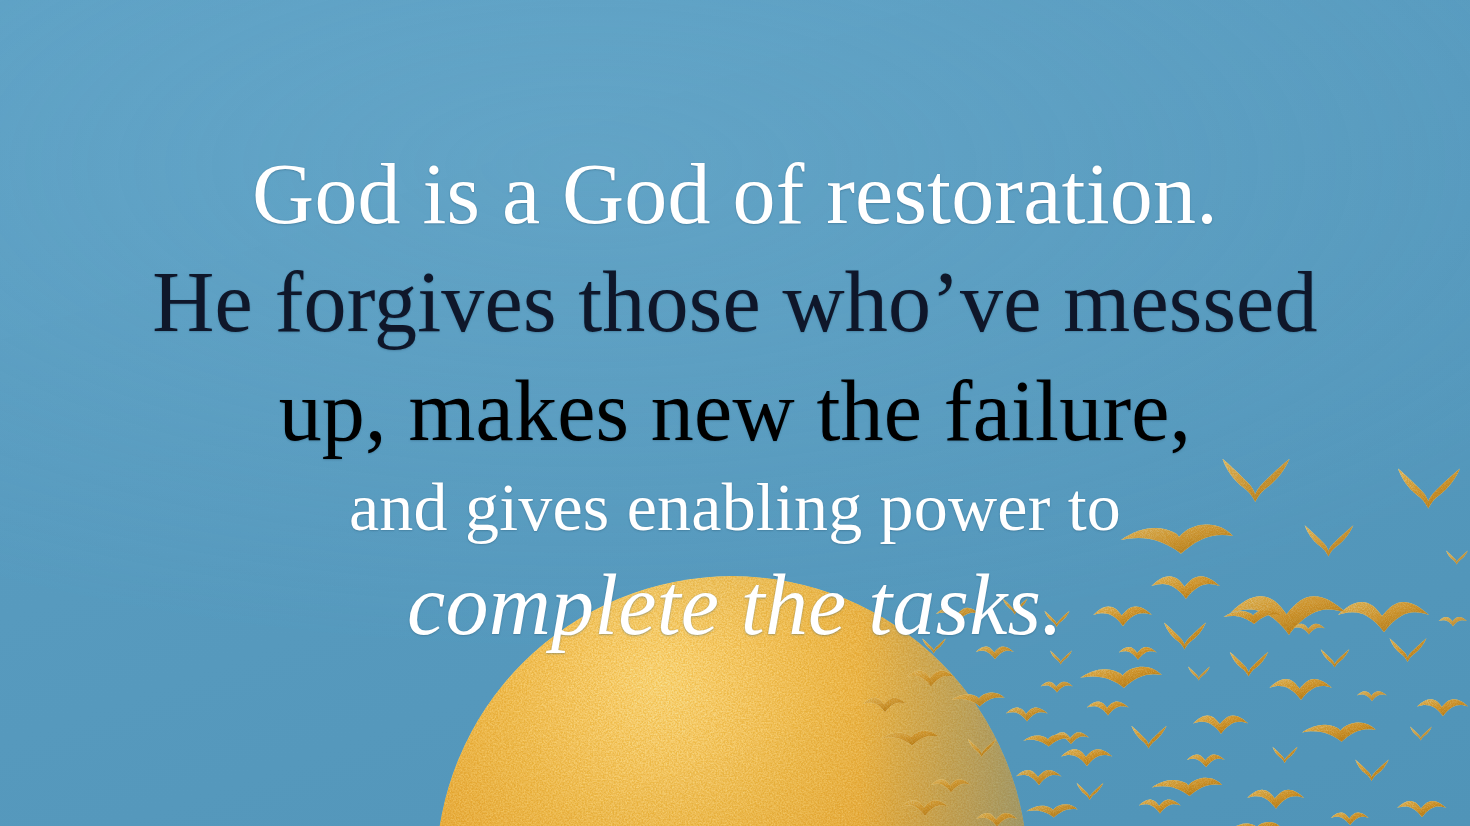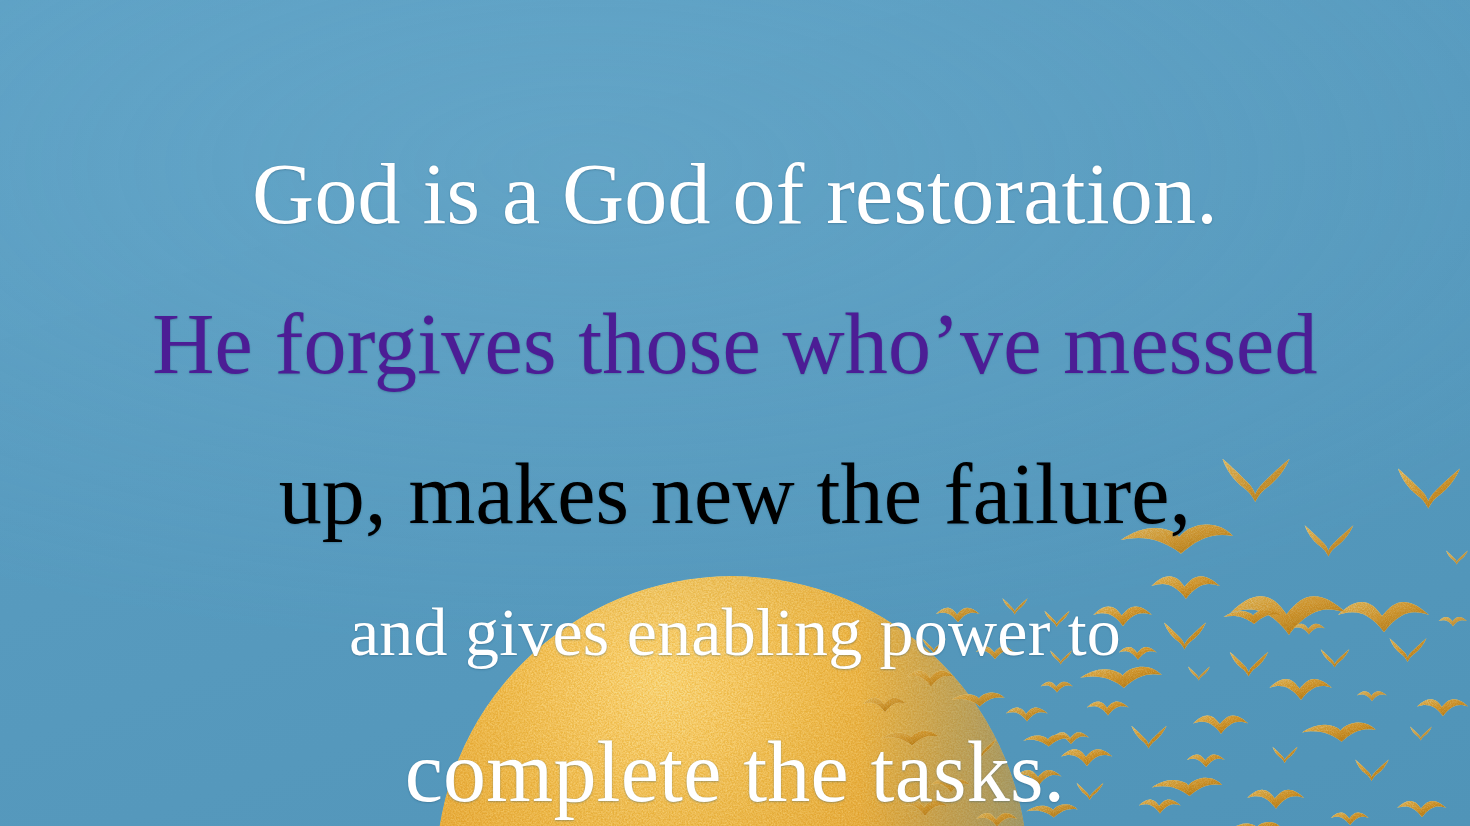--- a/index.html
+++ b/index.html
@@ -48,21 +48,20 @@
     top: 0;
     width: 1470px;
     height: 826px;
     z-index: 5;
     display: flex;
     flex-direction: column;
     align-items: center;
     padding-top: 140px;
     box-sizing: border-box;
     pointer-events: none;
-    justify-content: space-between;
   }
   .line {
     color: #ffffff;
     font-size: 86px;
     line-height: 1.26;
     letter-spacing: 0.2px;
     white-space: nowrap;
     text-align: center;
     text-shadow:
       0 1px 2px rgba(40,85,115,0.35),
@@ -242,19 +241,19 @@
         <use href="#birdV" x="1186" y="664" width="26" height="20" opacity="0.92"></use>
         <use href="#bird" x="1292" y="618" width="34" height="21" opacity="0.92"></use>
       </g>
     </svg>
   </div>
 
   <div class="bg-shade"></div>
 
   <div class="quote">
     <div class="line l1" style="color: rgb(255, 255, 255);">God is a God of restoration.</div>
-    <div class="line l2" style="color: #4c1d95;">He forgives those who’ve messed</div>
+    <div class="line l2" style="color: #0f172a;">He forgives those who’ve messed</div>
     <div class="line l3" style="color: #000000;">up, makes new the failure,</div>
     <div class="line l4" style="color: rgb(255, 255, 255);">and gives enabling power to</div>
-    <div class="line l5" style="color: rgb(255, 255, 255);">complete the tasks.</div>
+    <div class="line l5" style="color: rgb(255, 255, 255); font-style: italic;">complete the tasks.</div>
   </div>
 
 </div>
 
 </body></html>

